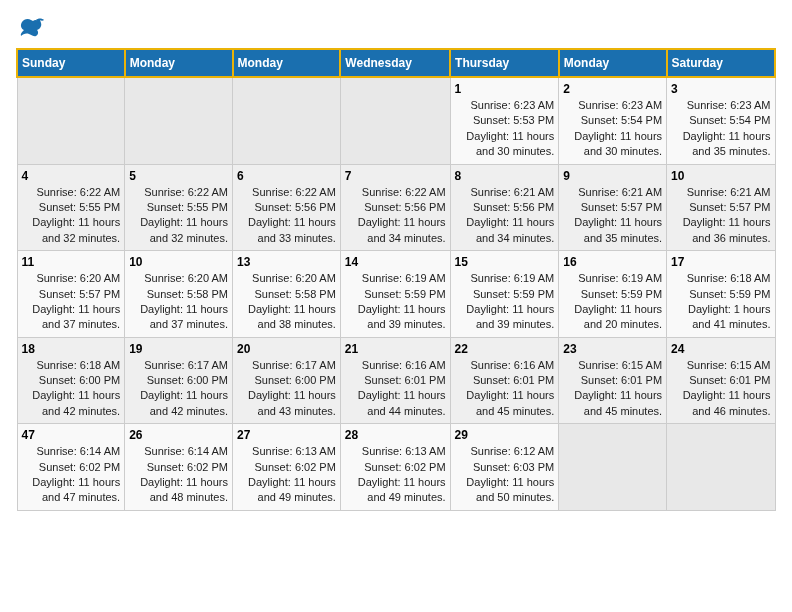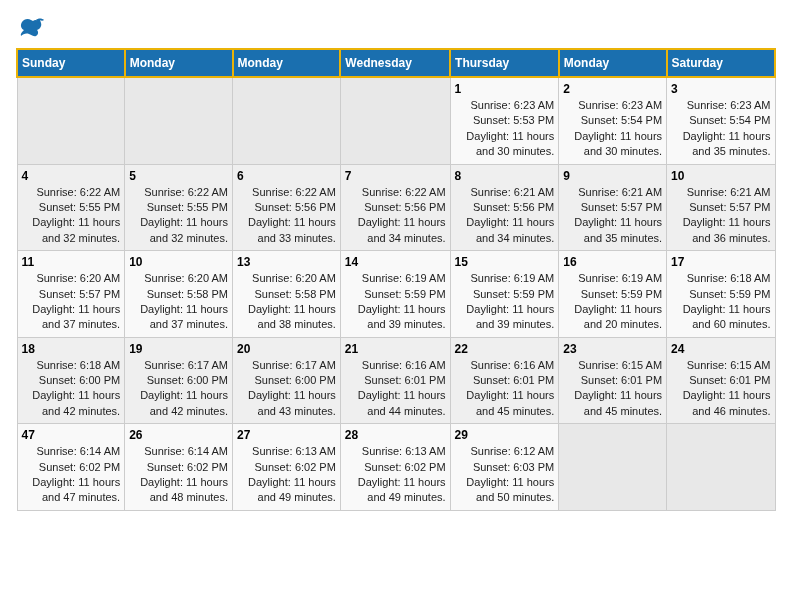--- a/index.html
+++ b/index.html
@@ -259,21 +259,21 @@
           <div>Sunrise: 6:19 AM</div>
           <div>Sunset: 5:59 PM</div>
           <div>Daylight: 11 hours and 20 minutes.</div>
         </div>
       </td>
         <td>
         <span class="day-num">17</span>
         <div class="cell-content">
           <div>Sunrise: 6:18 AM</div>
           <div>Sunset: 5:59 PM</div>
-          <div>Daylight: 11 hours and 60 minutes.</div>
+          <div>Daylight: 1 hours and 41 minutes.</div>
         </div>
       </td>
       </tr>
       <tr>
         <td>
         <span class="day-num">18</span>
         <div class="cell-content">
           <div>Sunrise: 6:18 AM</div>
           <div>Sunset: 6:00 PM</div>
           <div>Daylight: 11 hours and 42 minutes.</div>

